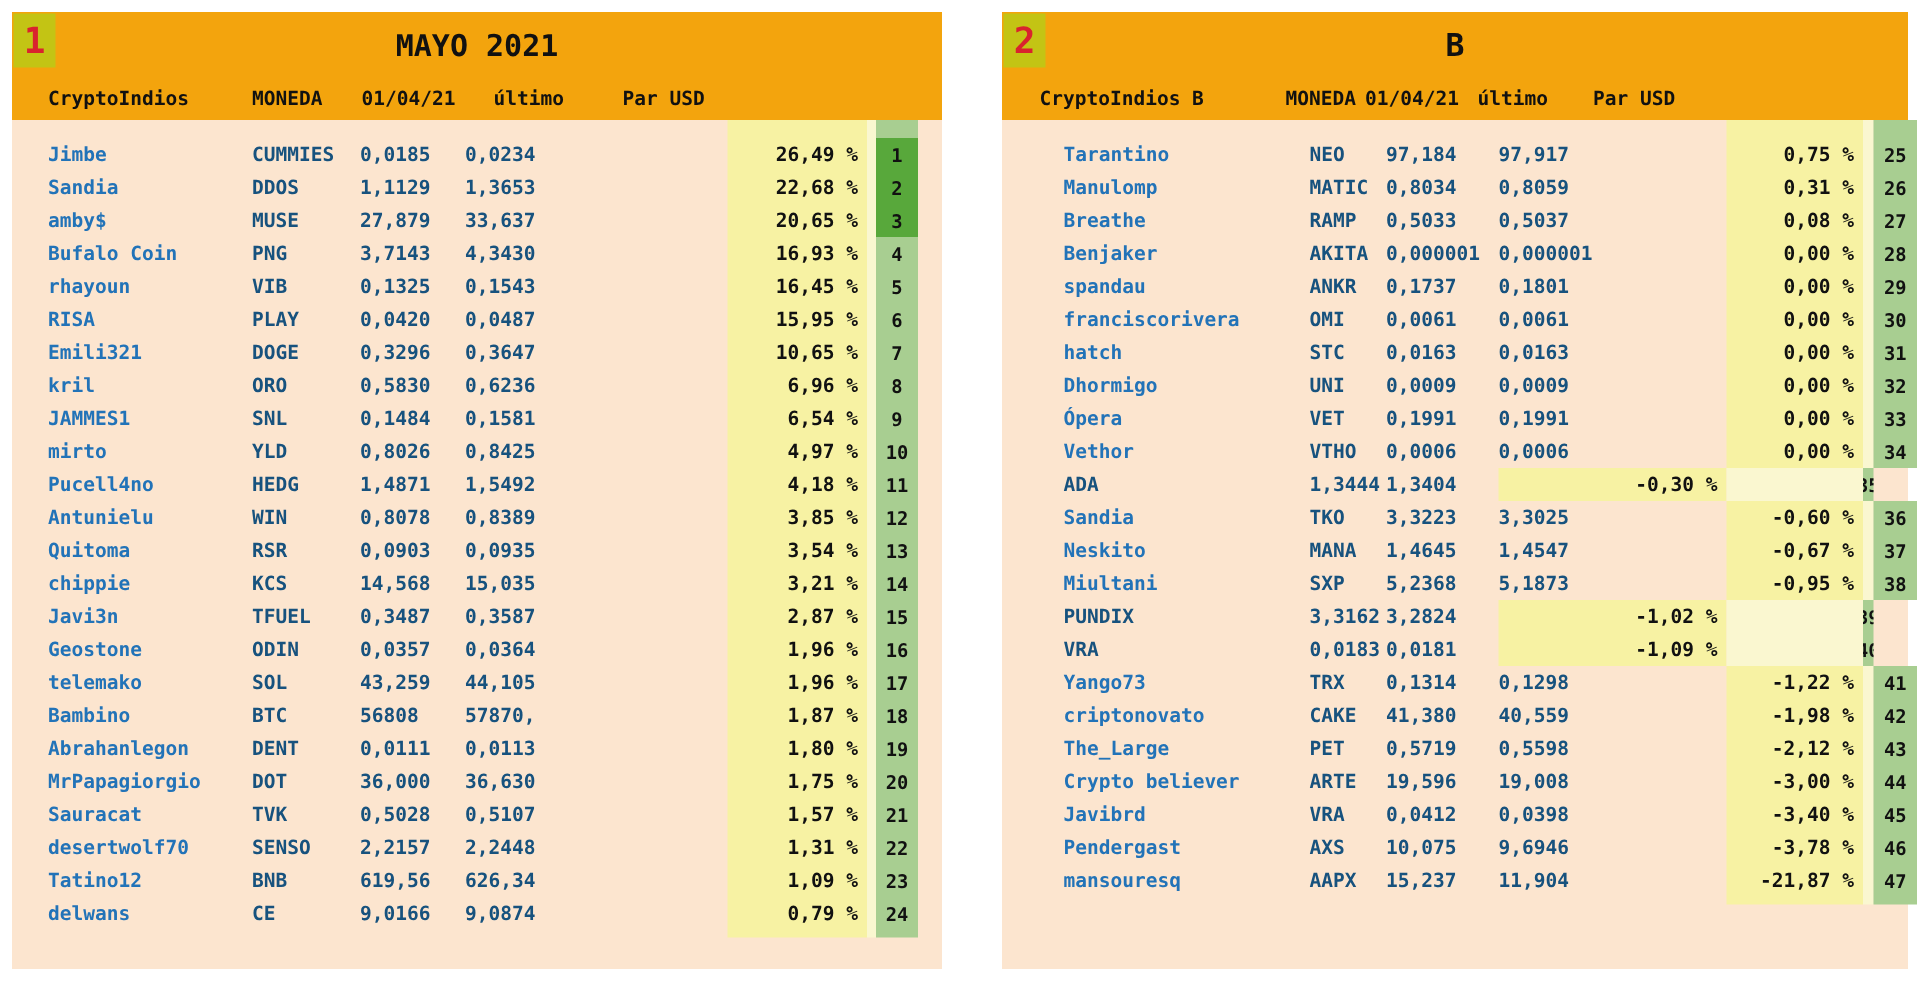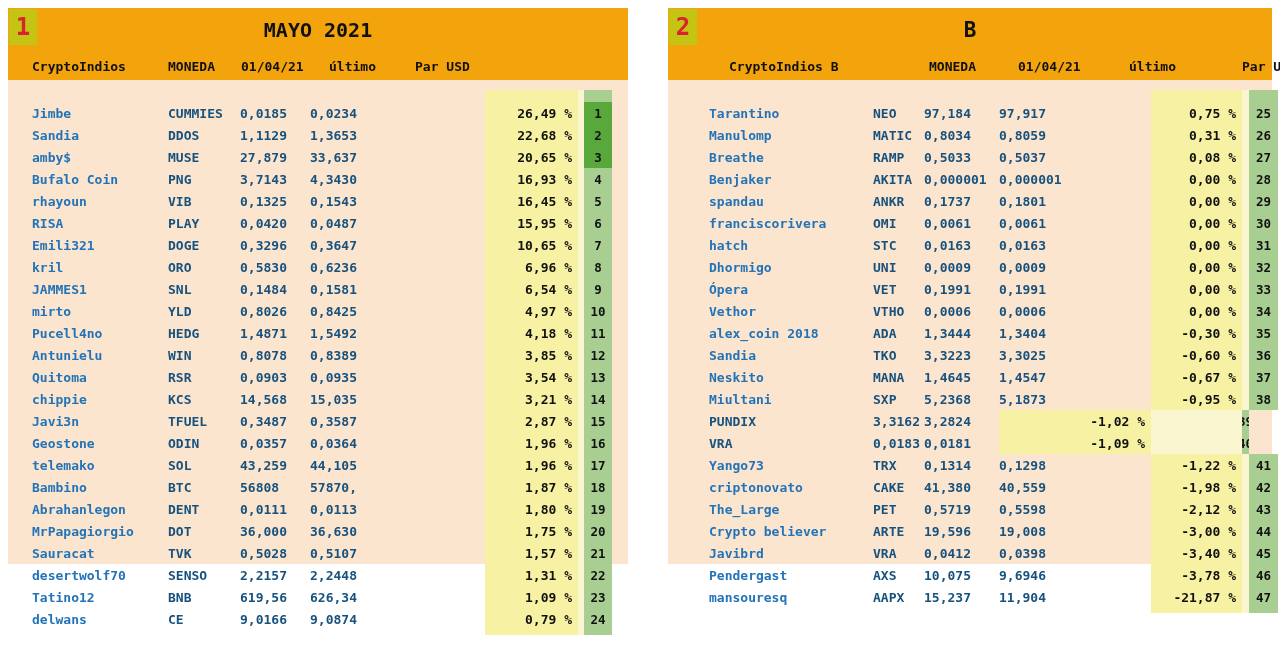--- a/index.html
+++ b/index.html
@@ -29,23 +29,23 @@
                background: var(--chartreuse); color: var(--red);
                display: flex; align-items: center; justify-content: center;
                font-size: 24px; }
   .title { color: var(--text); font-size: 20px; }
   .panel-1 .title { font-size: 21px; }
 
   .header-row { height: 28px; background: var(--orange); display: grid;
                 align-items: center; font-size: 13px; color: var(--text); }
   .header-row span { white-space: nowrap; }
   .hdr-0 { grid-template-columns: 24px 136px 73px 88px 86px auto; }
-  .hdr-1 { grid-template-columns: 25px 164px 53px 75px 77px auto; gap: 36px; }
-
-  .body { height: 484px; background: var(--peach); padding-top: 10px; }
+  .hdr-1 { grid-template-columns: 25px 164px 53px 75px 77px auto; }
+
+  .body { height: 566px; background: var(--peach); }
 
   .row { display: grid; align-items: stretch; font-size: 13px; height: 22px; }
   .row-0 { grid-template-columns: 24px 136px 72px 70px 175px 93px 6px 28px auto; }
   .row-1 { grid-template-columns: 25px 164px 51px 75px 152px 91px 7px 29px auto; margin-left: 16px; }
   .row.spacer-top { height: 12px; }
   .row.spacer-bottom { height: 5px; }
 
   .cell { display: flex; align-items: center; white-space: nowrap; overflow: hidden; }
   .c-name { color: var(--blue); }
   .c-code, .c-v1, .c-v2 { color: var(--navy); }
@@ -490,21 +490,20 @@
         <div class="cell c-code">VTHO</div>
         <div class="cell c-v1">0,0006</div>
         <div class="cell c-v2">0,0006</div>
         <div class="cell c-pct">0,00 %</div>
         <div class="cell c-strip"></div>
         <div class="cell c-rank">34</div>
         <div class="cell "></div>
       </div>
       <div class="row row-1">
         <div class="cell "></div>
-        <div class="cell c-name">alex_coin 2018</div>
         <div class="cell c-code">ADA</div>
         <div class="cell c-v1">1,3444</div>
         <div class="cell c-v2">1,3404</div>
         <div class="cell c-pct">-0,30 %</div>
         <div class="cell c-strip"></div>
         <div class="cell c-rank">35</div>
         <div class="cell "></div>
       </div>
       <div class="row row-1">
         <div class="cell "></div>

